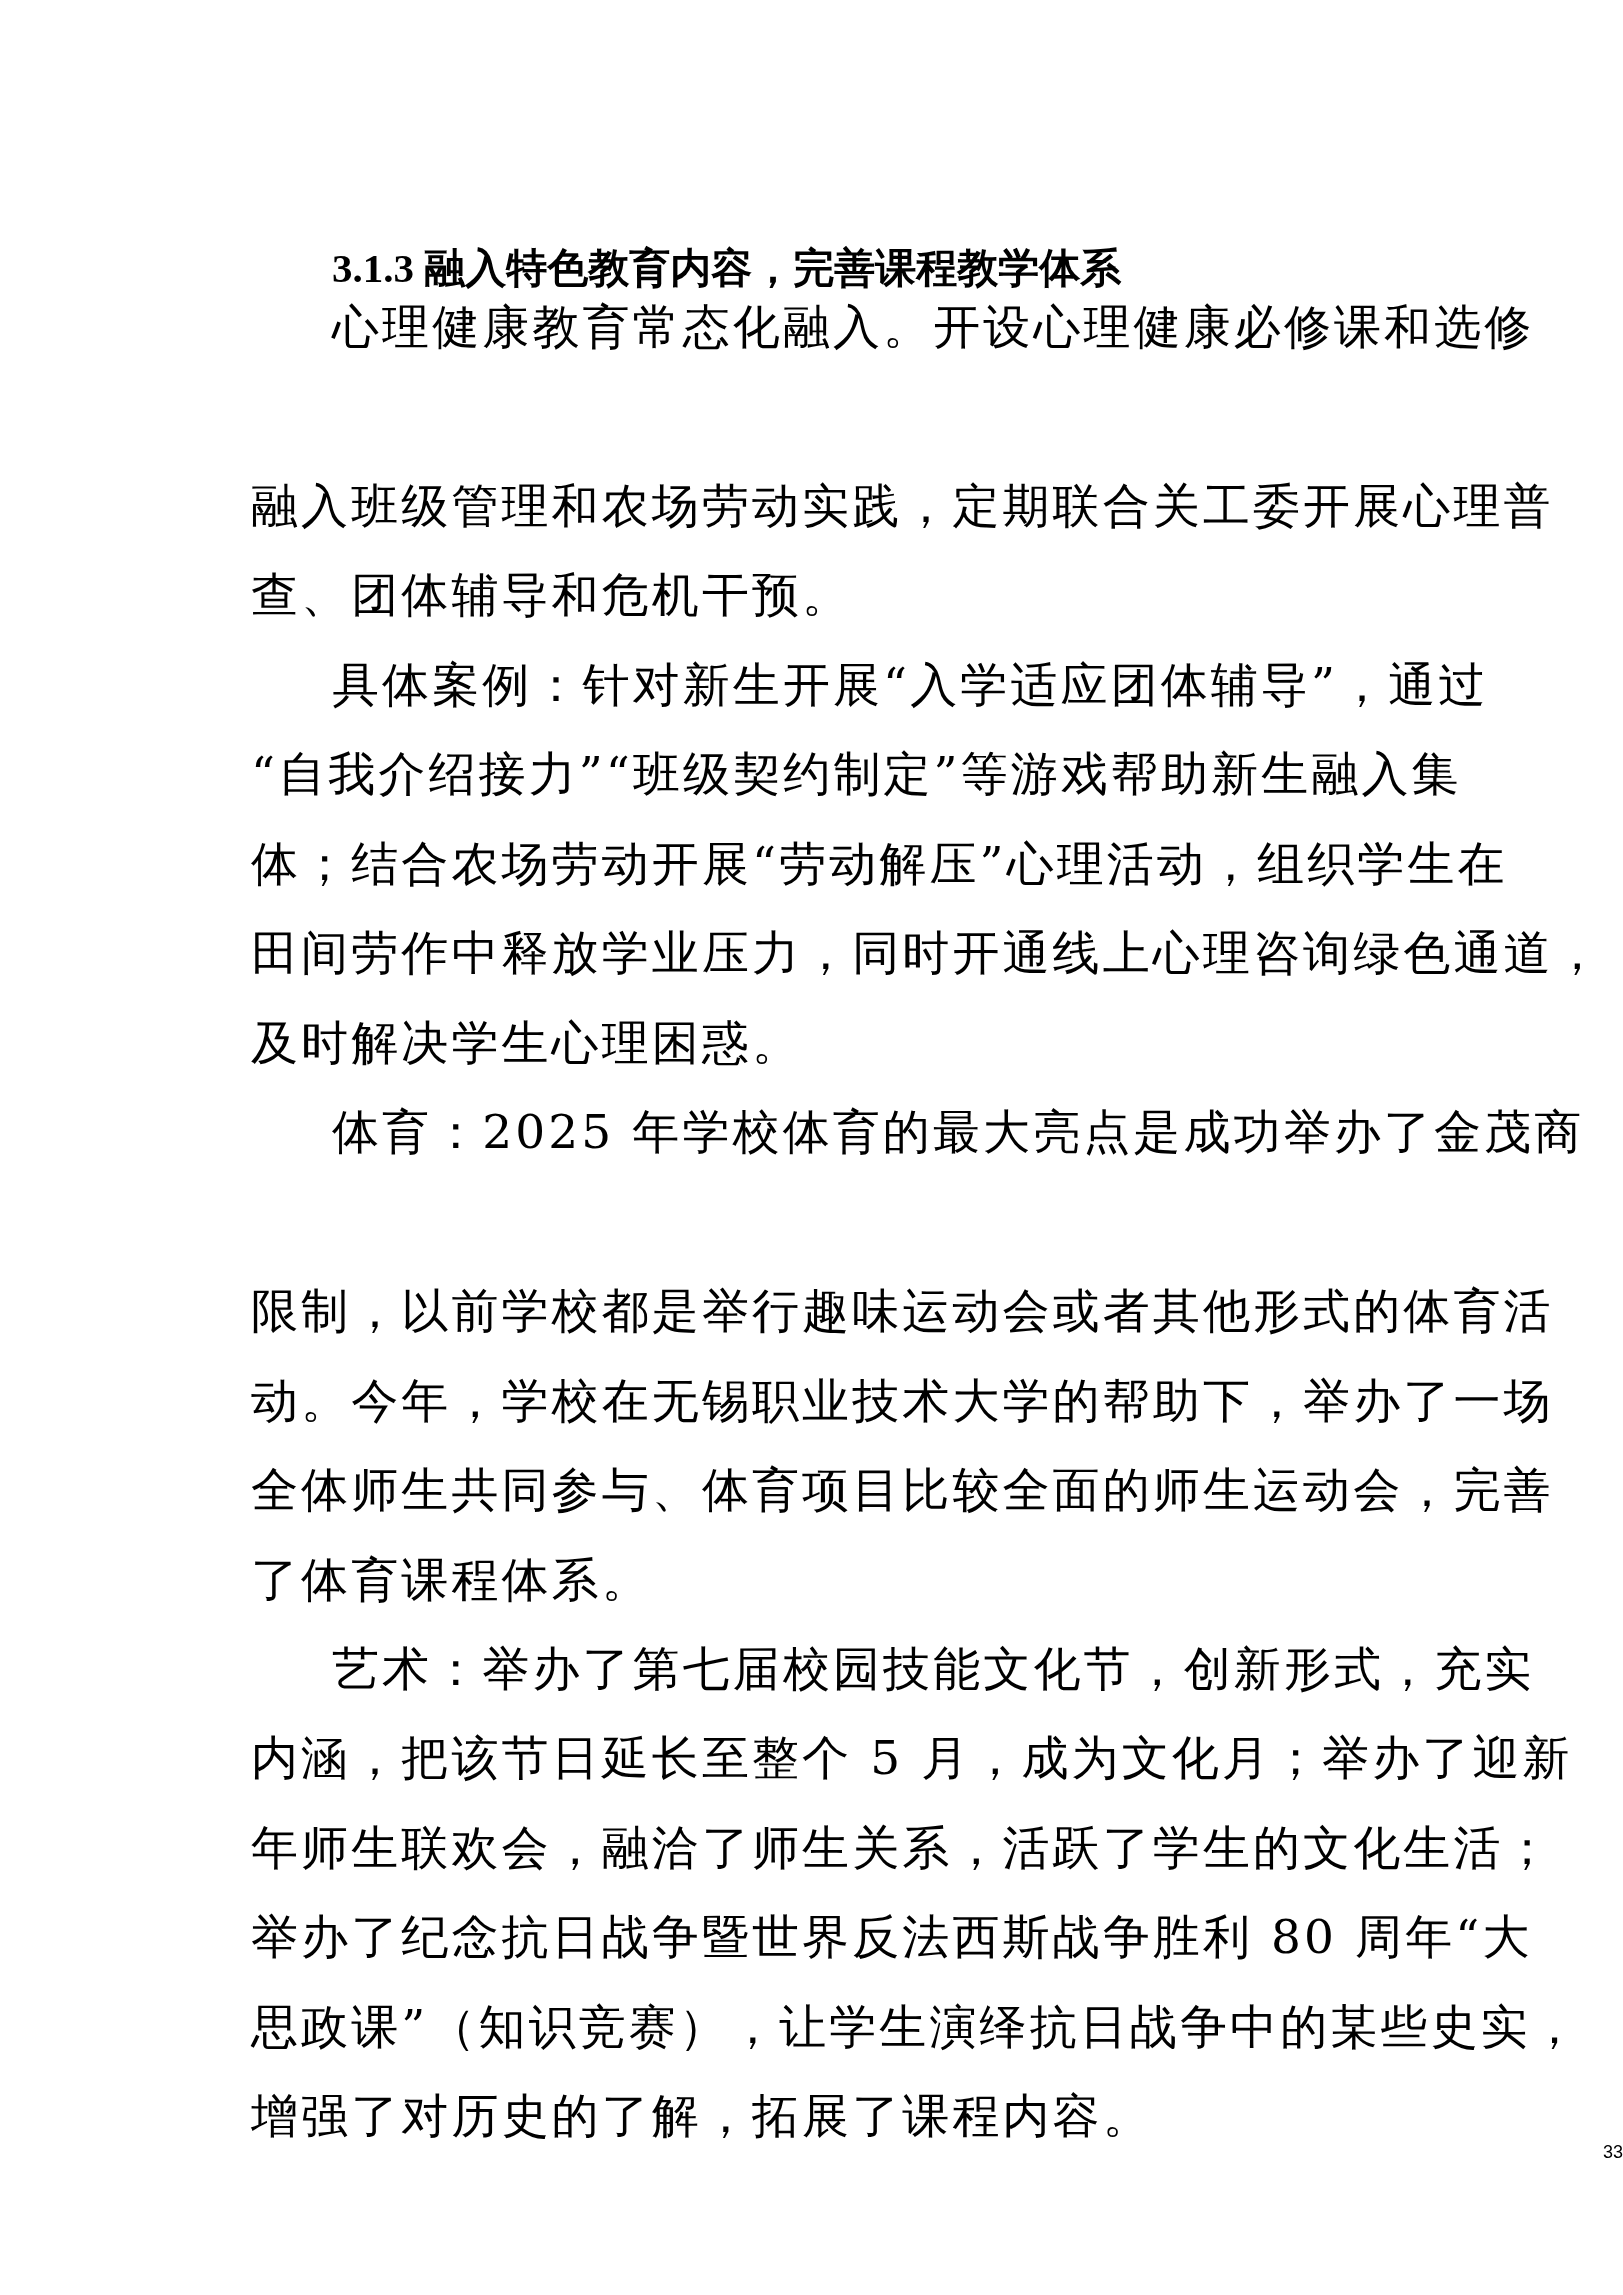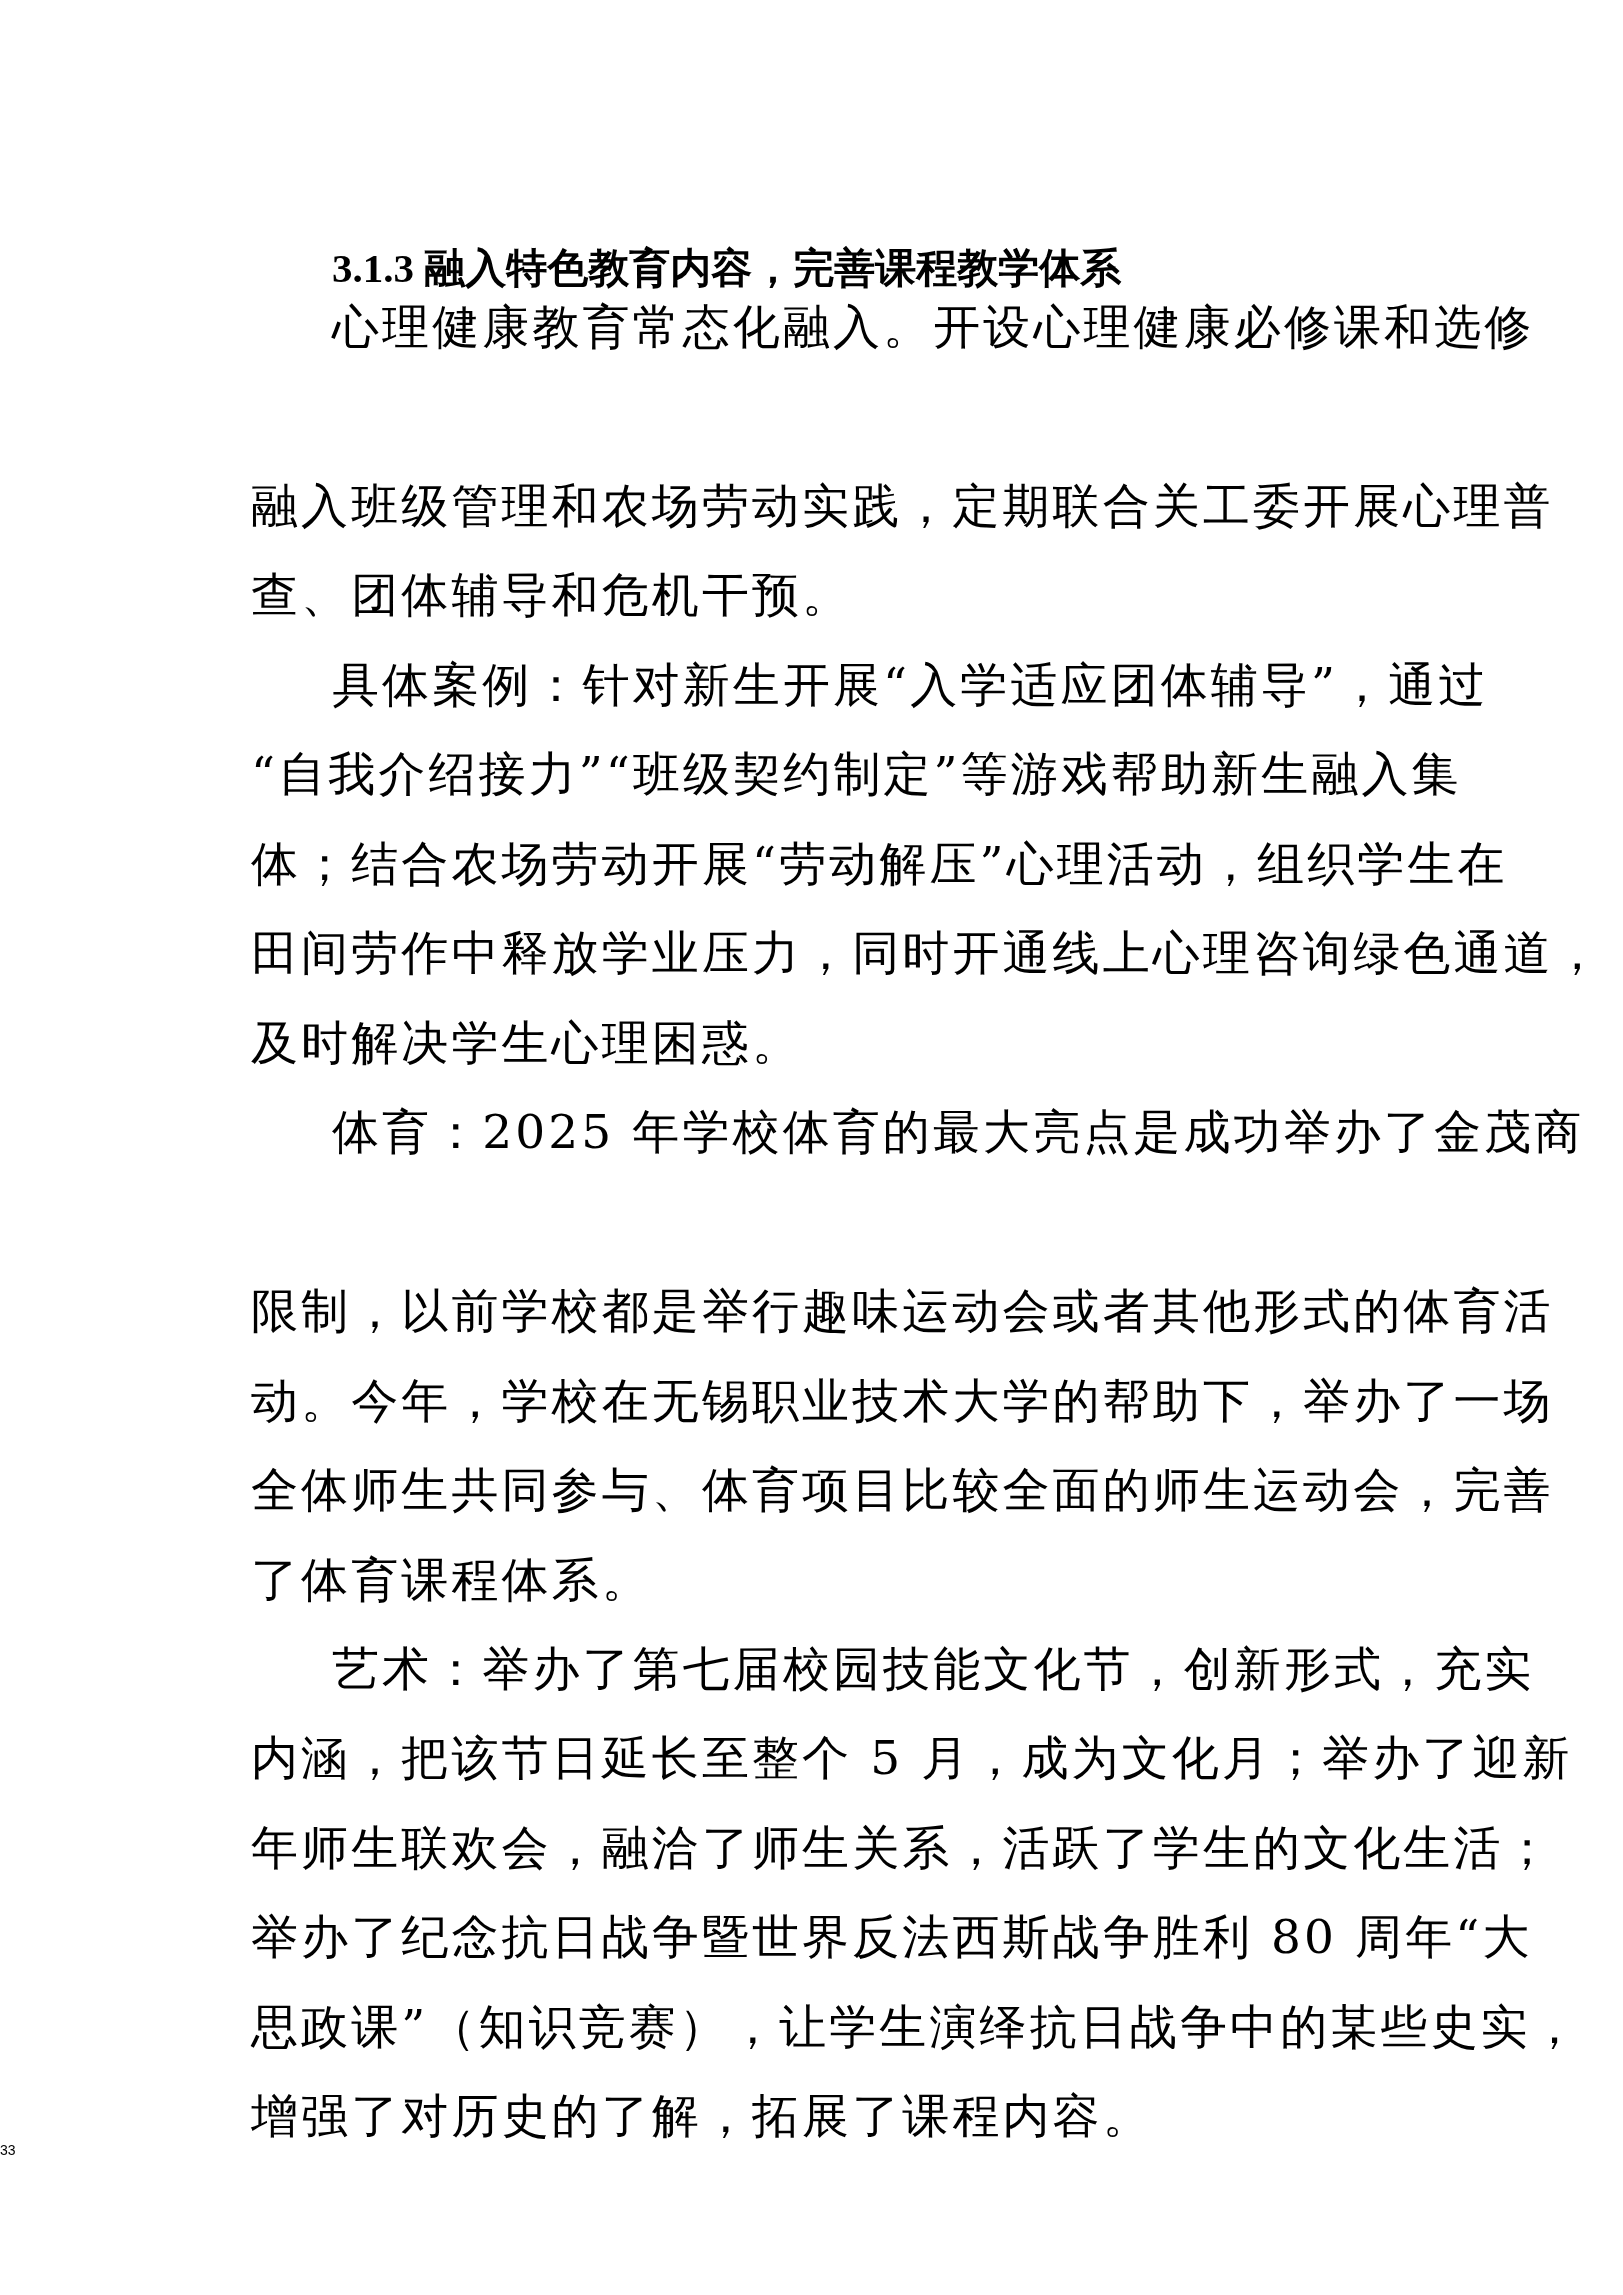--- a/index.html
+++ b/index.html
@@ -11,22 +11,22 @@
     font-size: 41px; line-height: 66px; color: #000; white-space: nowrap; margin-top: 28px;
   }
   .line {
     position: absolute; left: 251px;
     font-family: "DejaVu Serif", serif;
     font-size: 47px; line-height: 66px; color: #000;
     white-space: nowrap; letter-spacing: 3.1px;
   }
   .indent { left: 332px; }
   .page-number {
-    position: absolute; top: 2109px; left: 0; width: 1623px; text-align: left;
-    font-family: "Liberation Sans", sans-serif; font-size: 14px; color: #000;
+    position: absolute; top: 2109px; left: 0; width: 1623px; text-align: right;
+    font-family: "Liberation Sans", sans-serif; font-size: 18px; color: #000;
   }
 </style>
 </head>
 <body>
 
 <div class="page">
 
   <div class="heading">3.1.3 融入特色教育内容，完善课程教学体系</div>
 
   <div class="line indent" style="top:294px">心理健康教育常态化融入。开设心理健康必修课和选修</div>

